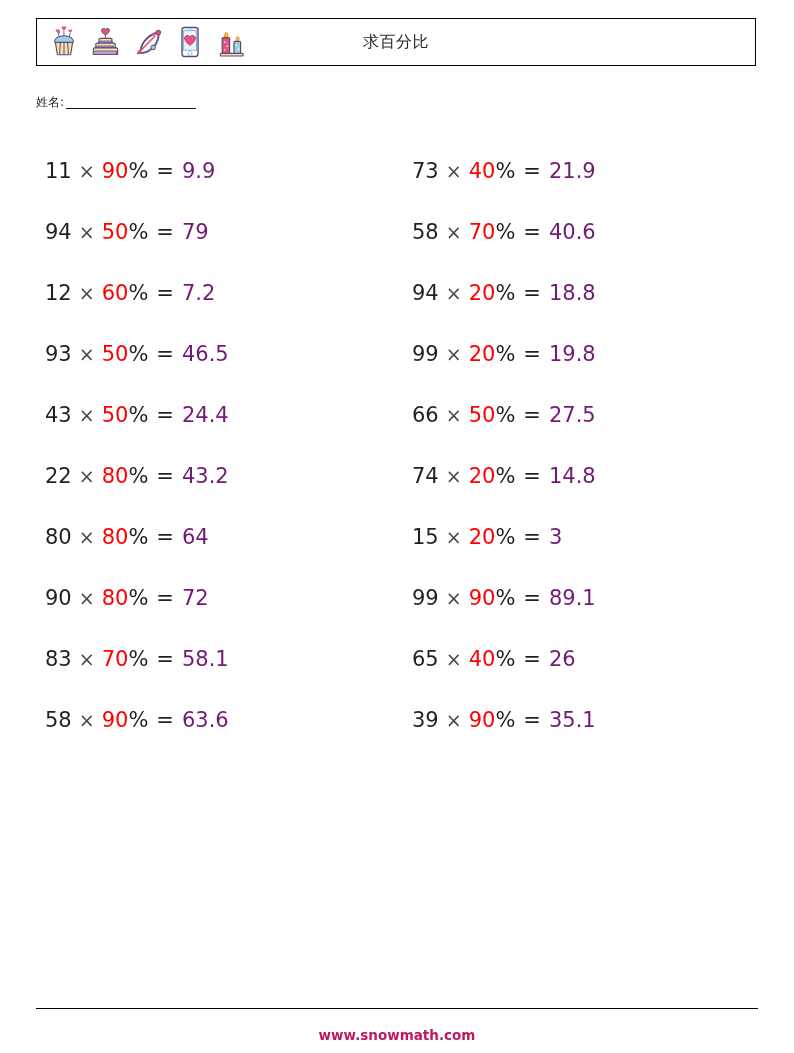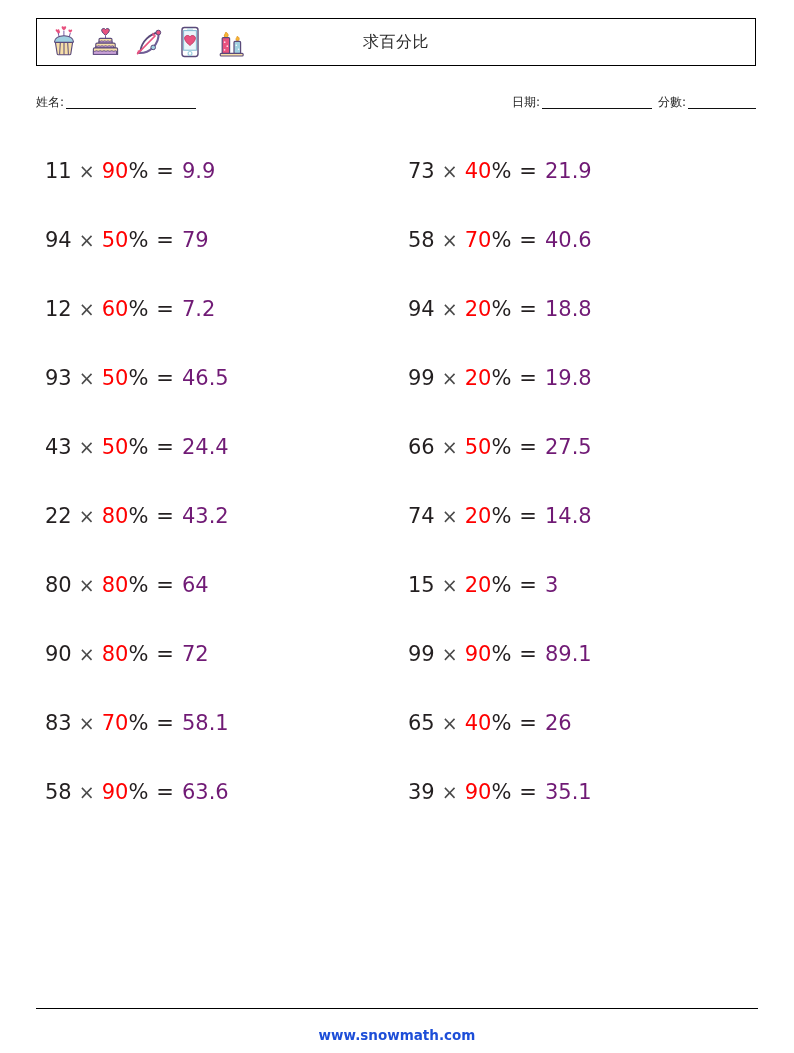--- a/index.html
+++ b/index.html
@@ -71,21 +71,20 @@
   
   .problems {
     position: absolute;
     left: 36px;
     top: 140px;
     width: 722px;
     display: grid;
     grid-template-columns: 355px 355px;
     column-gap: 12px;
     row-gap: 0px;
-    gap: 8px;
   }
   .problem {
     height: 61px;
     display: flex;
     align-items: center;
     font-size: 21px;
     font-family: "DejaVu Sans", "Liberation Sans", sans-serif;
     color: #231f20;
     white-space: nowrap;
     padding-left: 9px;
@@ -111,21 +110,21 @@
     border-top: 1.6px solid #000;
   }
   .footer-text {
     position: absolute;
     left: 0;
     right: 0;
     top: 1027px;
     text-align: center;
     font-size: 13.5px;
     font-weight: bold;
-    color: #1d4ed8;
+    color: #be185d;
   }
 </style>
 </head>
 <body>
 
 <div class="header-box">
 
   <div class="icon-strip">
 
     <span>
@@ -197,24 +196,20 @@
 
   </div>
 
   <div class="worksheet-title">求百分比</div>
 </div>
 
 <div class="meta-row">
   <span class="meta-left">
     <span>姓名:</span><span class="rule rule-name"></span>
   </span>
-  <span class="meta-right">
-    <span>日期:</span><span class="rule rule-date"></span>
-    <span>分數:</span><span class="rule rule-score"></span>
-  </span>
 </div>
 
 <div class="problems" id="problem-grid">
     <div class="problem">
       <span class="operand">11</span>
       <span class="times">×</span>
       <span class="pct-value">90</span>
       <span class="pct-sign">%</span>
       <span class="equals">=</span>
       <span class="answer">9.9</span>

